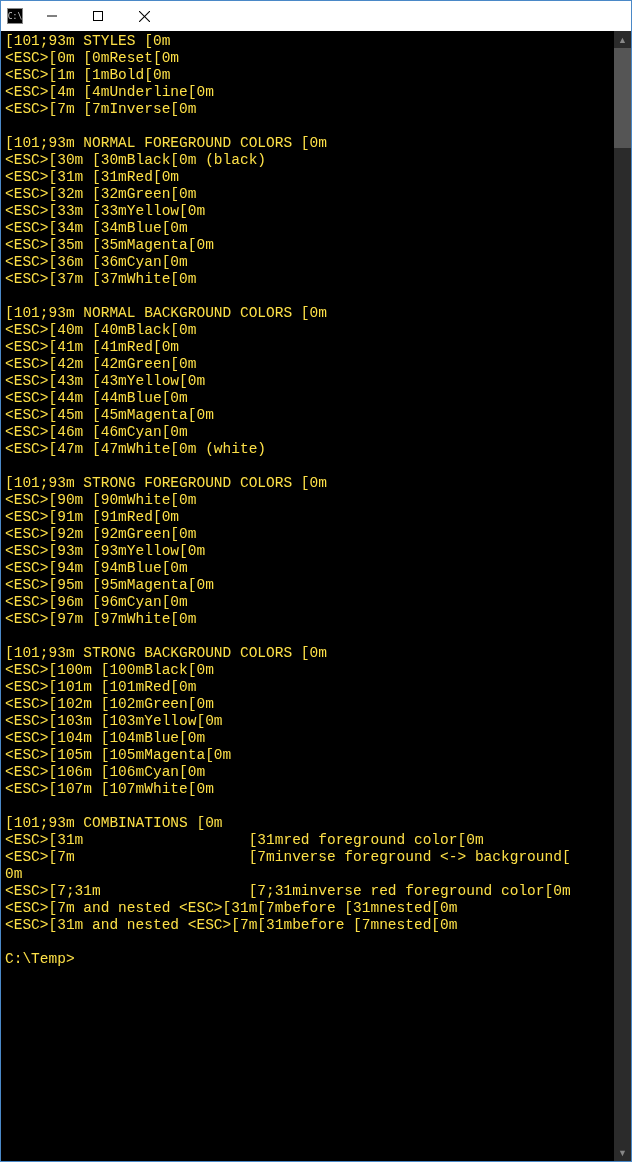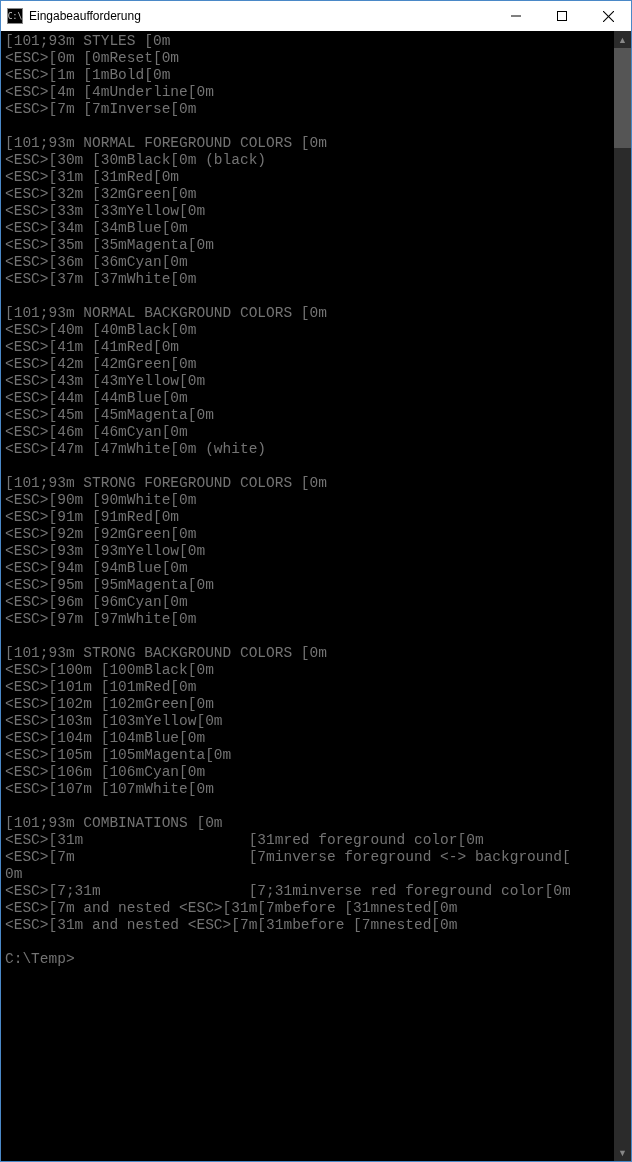--- a/index.html
+++ b/index.html
@@ -51,21 +51,21 @@
     height: calc(100% - 30px);
     background: #000;
     display:flex;
   }
   .terminal {
     flex:1;
     padding: 2px 20px 2px 4px;
     font-family: Consolas, "Courier New", monospace;
     font-size: 14.5px;
     line-height: 17px;
-    color: #737373;
+    color: #fde047;
     white-space: pre;
     overflow: hidden;
   }
   .scrollbar {
     width: 17px;
     background: #2b2b2b;
     position: relative;
   }
   .scrollbar .sbtn {
     height: 17px;
@@ -79,21 +79,20 @@
     background: #555;
   }
   .blank { height: 17px; }
   .line { height: 17px; }
 </style>
 </head>
 <body>
 
 <div class="titlebar">
   <div class="app-icon">C:\</div>
-  <div class="title">Eingabeaufforderung</div>
   <div class="winbtns">
     <div class="winbtn">
       <svg viewBox="0 0 10 10">
           <line x1="0" y1="5" x2="10" y2="5" stroke="#000" stroke-width="1"></line>
         </svg>
     </div>
     <div class="winbtn">
       <svg viewBox="0 0 10 10">
           <rect x="0.5" y="0.5" width="9" height="9" fill="none" stroke="#000" stroke-width="1"></rect>
         </svg>

